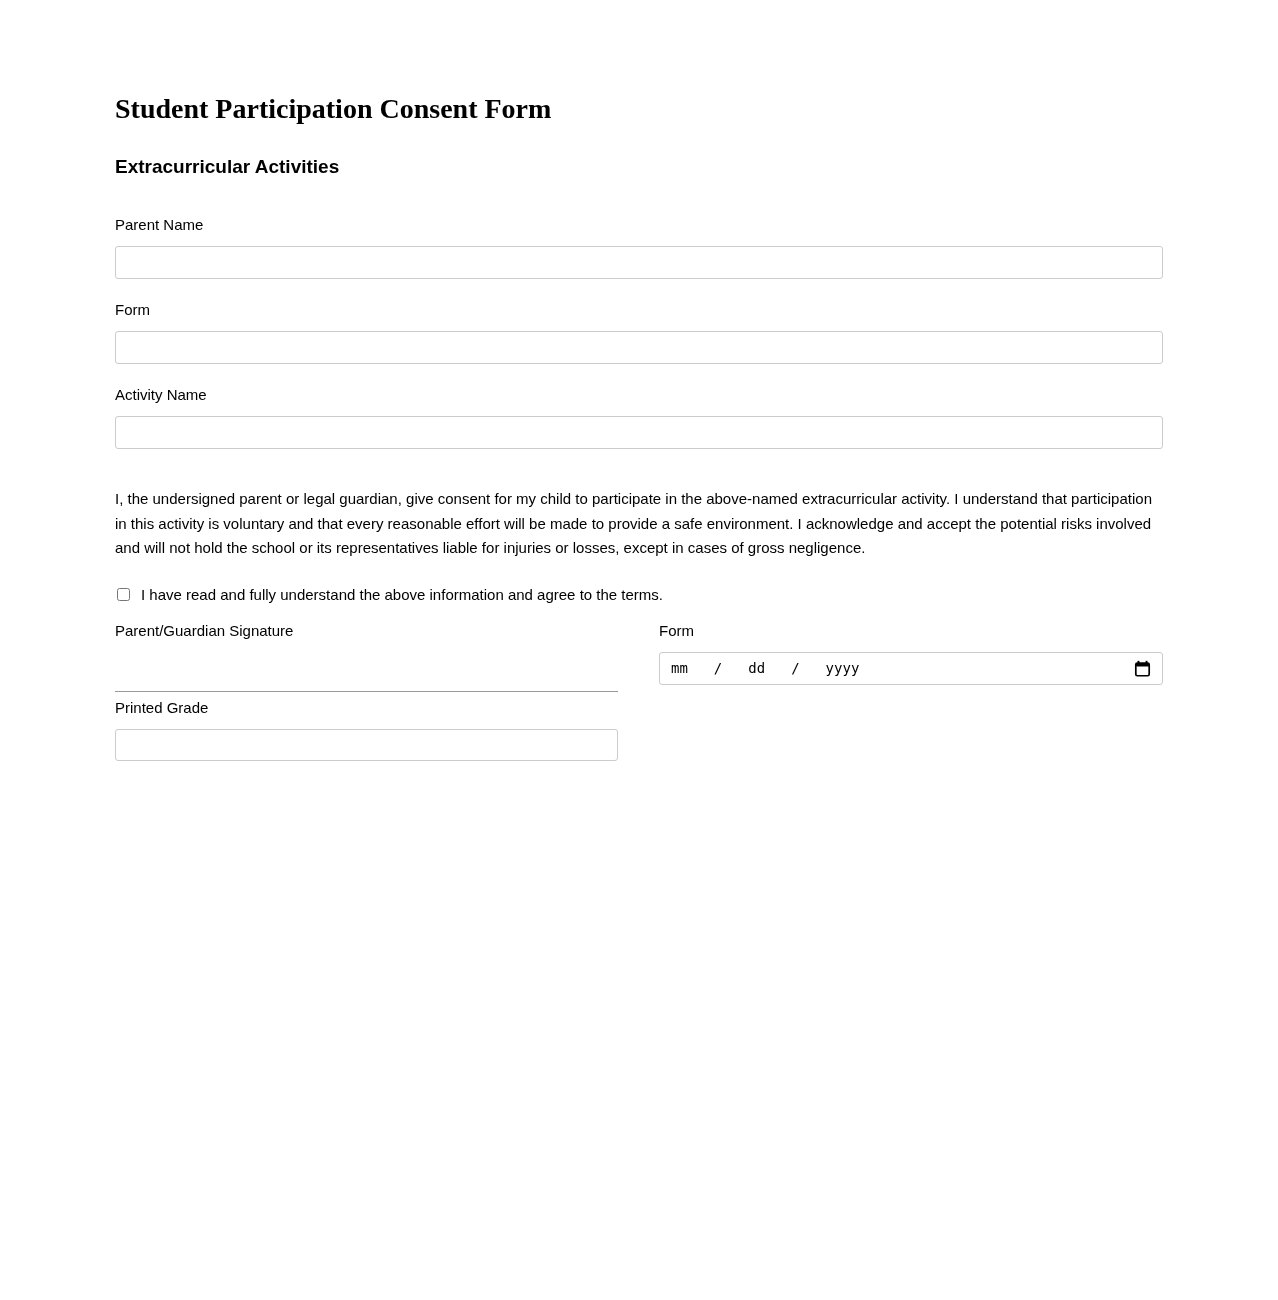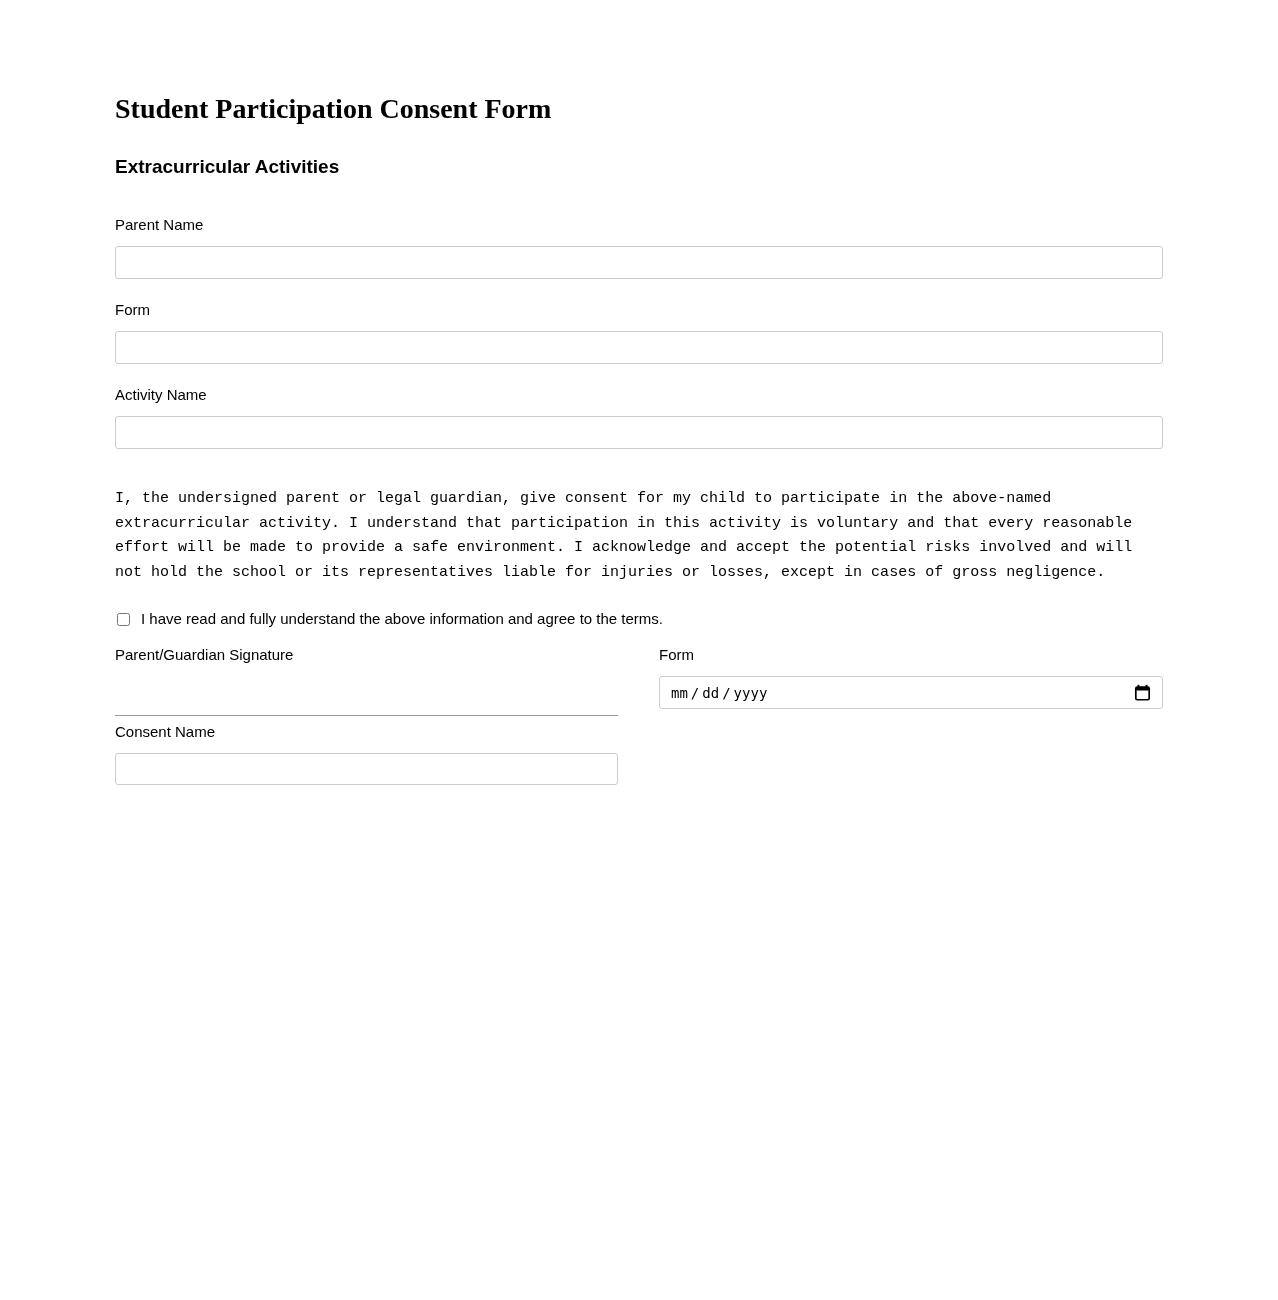--- a/index.html
+++ b/index.html
@@ -51,21 +51,20 @@
     font-family: "Liberation Sans", sans-serif;
     font-size: 15px;
     padding: 0 10px;
     outline: none;
   }
   .consent-paragraph {
     font-size: 15px;
     line-height: 24.5px;
     margin: 38px 0 25px 0;
     max-width: 1040px;
-    font-family: Liberation Mono, monospace;
   }
   .checkbox-row {
     display: flex;
     align-items: center;
     margin: 0 0 0 2px;
   }
   .checkbox-row input[type="checkbox"] {
     width: 13px;
     height: 13px;
     margin: 0 11px 0 0;
@@ -99,20 +98,21 @@
     background: #ffffff;
     padding: 0 11px;
     cursor: text;
   }
   .date-text {
     font-family: "DejaVu Sans Mono", monospace;
     font-size: 14px;
     color: #000000;
     display: flex;
     align-items: center;
+    gap: 23px;
   }
   .date-text .slash { margin: 0 3px; }
   .date-spacer { flex: 1; }
   .calendar-icon {
     width: 17px;
     height: 17px;
     display: block;
     cursor: pointer;
   }
 </style>
@@ -144,21 +144,21 @@
   <div class="checkbox-row">
     <input type="checkbox" id="agree" style="">
     <label for="agree" class="checkbox-label">I have read and fully understand the above information and agree to the terms.</label>
   </div>
 
   <div class="sig-grid">
 
     <div class="sig-left">
       <div class="field-label">Parent/Guardian Signature</div>
       <div class="signature-pad"></div>
-      <div class="field-label printed-label">Consent Name</div>
+      <div class="field-label printed-label">Printed Grade</div>
       <input type="text" class="text-input" value="" style="">
     </div>
 
     <div class="sig-right">
       <div class="field-label">Form</div>
       <div class="date-input">
         <span class="date-text">
           <span>mm</span>
           <span class="slash">/</span>
           <span>dd</span>

